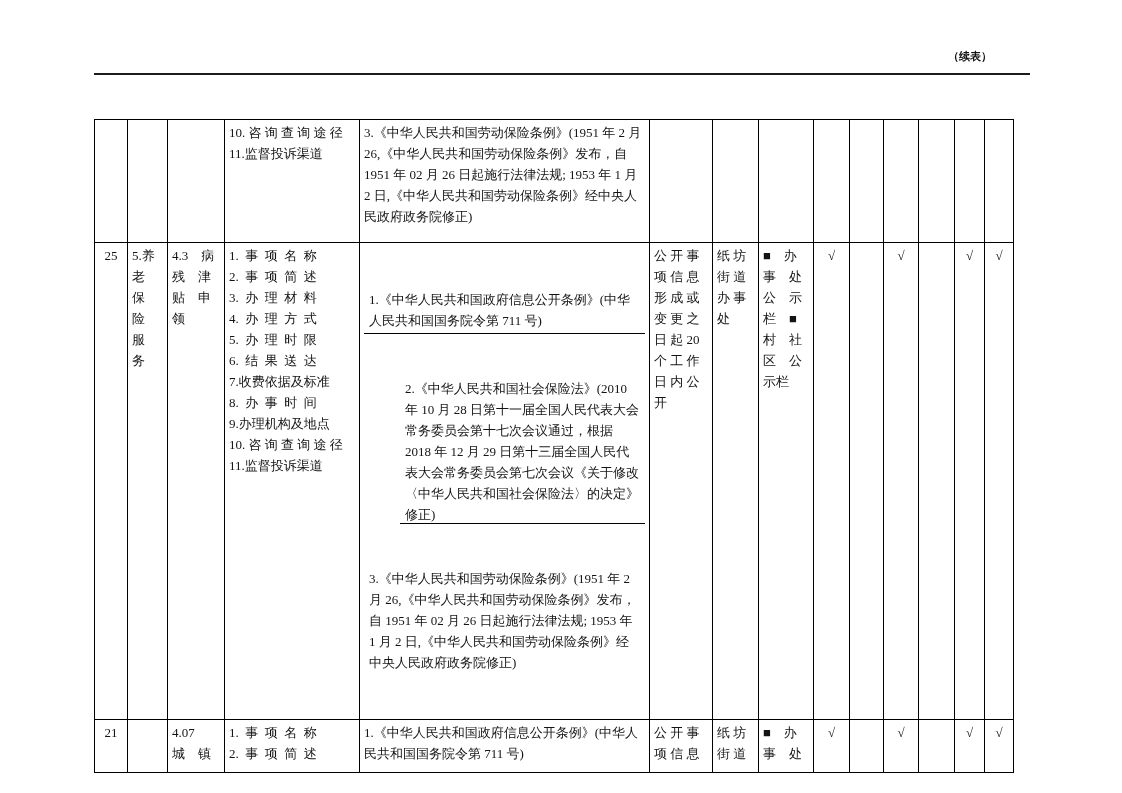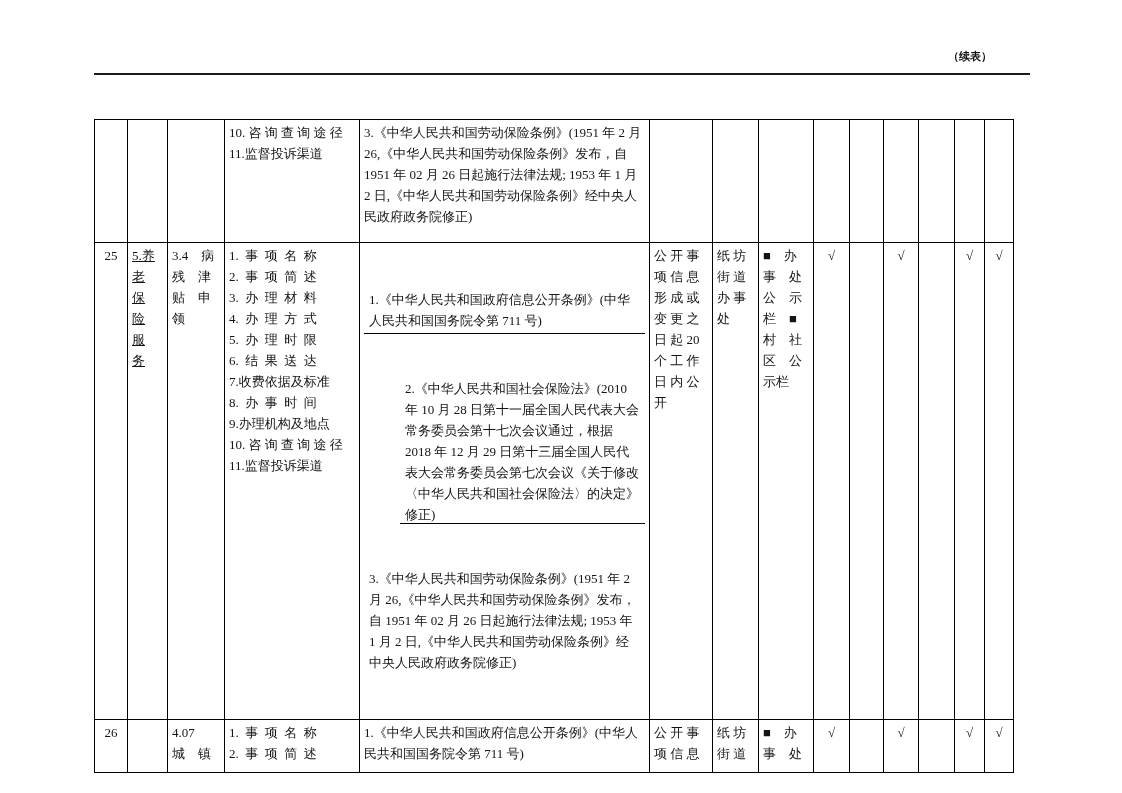--- a/index.html
+++ b/index.html
@@ -43,21 +43,21 @@
     font-size: 13px;
     line-height: 21px;
     white-space: pre-wrap;
     overflow: hidden;
     word-wrap: break-word;
   }
   tr.row-0  { height: 123px; }
   tr.row-25 { height: 323px; }
   tr.row-26 { height: 53px; }
   .c-seq   { text-align: center; padding: 2px 1px; }
-  .c-cat   { padding: 2px 2px 2px 5px; text-decoration: underline; }
+  .c-cat   { padding: 2px 2px 2px 5px; }
   .c-item  { padding: 2px 2px 2px 4px; }
   .c-list  { padding: 2px 2px 2px 3px; }
   .c-legal { padding: 0; }
   .c-legal-single { padding: 2px 5px; }
   .sub { box-sizing: border-box; padding: 2px 5px; overflow: hidden; }
   .s1 { height: 47px;  border-bottom: 1px solid #000; }
   .s2 { height: 148px; border-bottom: 1px solid #000; margin-left: 36px; }
   .c-pub, .c-org, .c-chan { padding: 2px 3px; }
   .c-check { text-align: center; padding: 2px 0; }
 </style>
@@ -107,21 +107,21 @@
     </tr>
 
     <tr class="row-25">
       <td class="c-seq">25</td>
       <td class="c-cat">5.养
 老
 保
 险
 服
 务</td>
-      <td class="c-item">3.4　病
+      <td class="c-item">4.3　病
 残　津
 贴　申
 领</td>
       <td class="c-list">1.  事  项  名  称
 2.  事  项  简  述
 3.  办  理  材  料
 4.  办  理  方  式
 5.  办  理  时  限
 6.  结  果  送  达
 7.收费依据及标准
@@ -155,21 +155,21 @@
 示栏</td>
       <td class="c-check">√</td>
       <td class="c-check"></td>
       <td class="c-check">√</td>
       <td class="c-check"></td>
       <td class="c-check">√</td>
       <td class="c-check">√</td>
     </tr>
 
     <tr class="row-26">
-      <td class="c-seq">26</td>
+      <td class="c-seq">21</td>
       <td class="c-cat"></td>
       <td class="c-item">4.07
 城　镇</td>
       <td class="c-list">1.  事  项  名  称
 2.  事  项  简  述</td>
       <td class="c-legal c-legal-single">1.《中华人民共和国政府信息公开条例》(中华人民共和国国务院令第 711 号)</td>
       <td class="c-pub">公 开 事
 项 信 息</td>
       <td class="c-org">纸 坊
 街 道</td>

